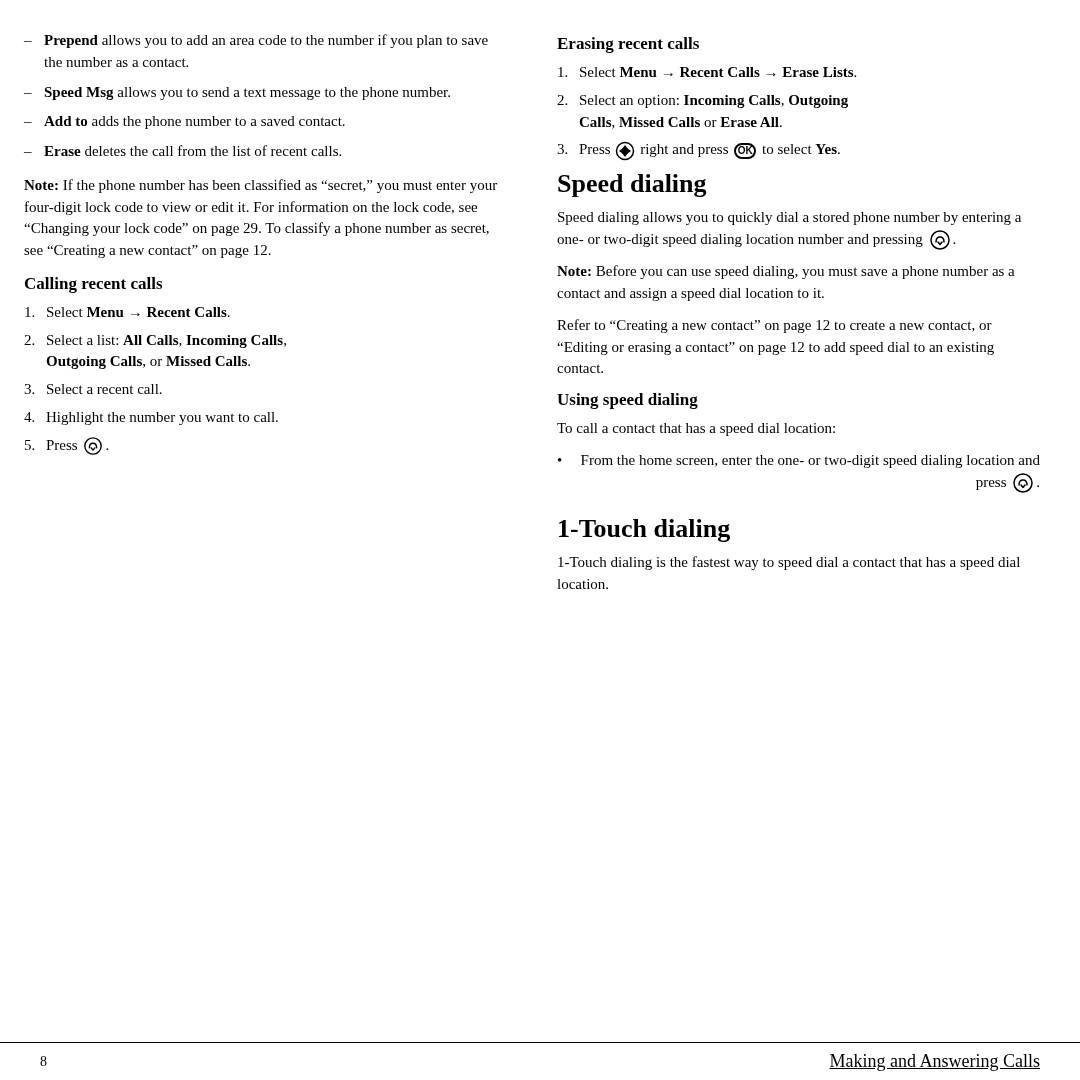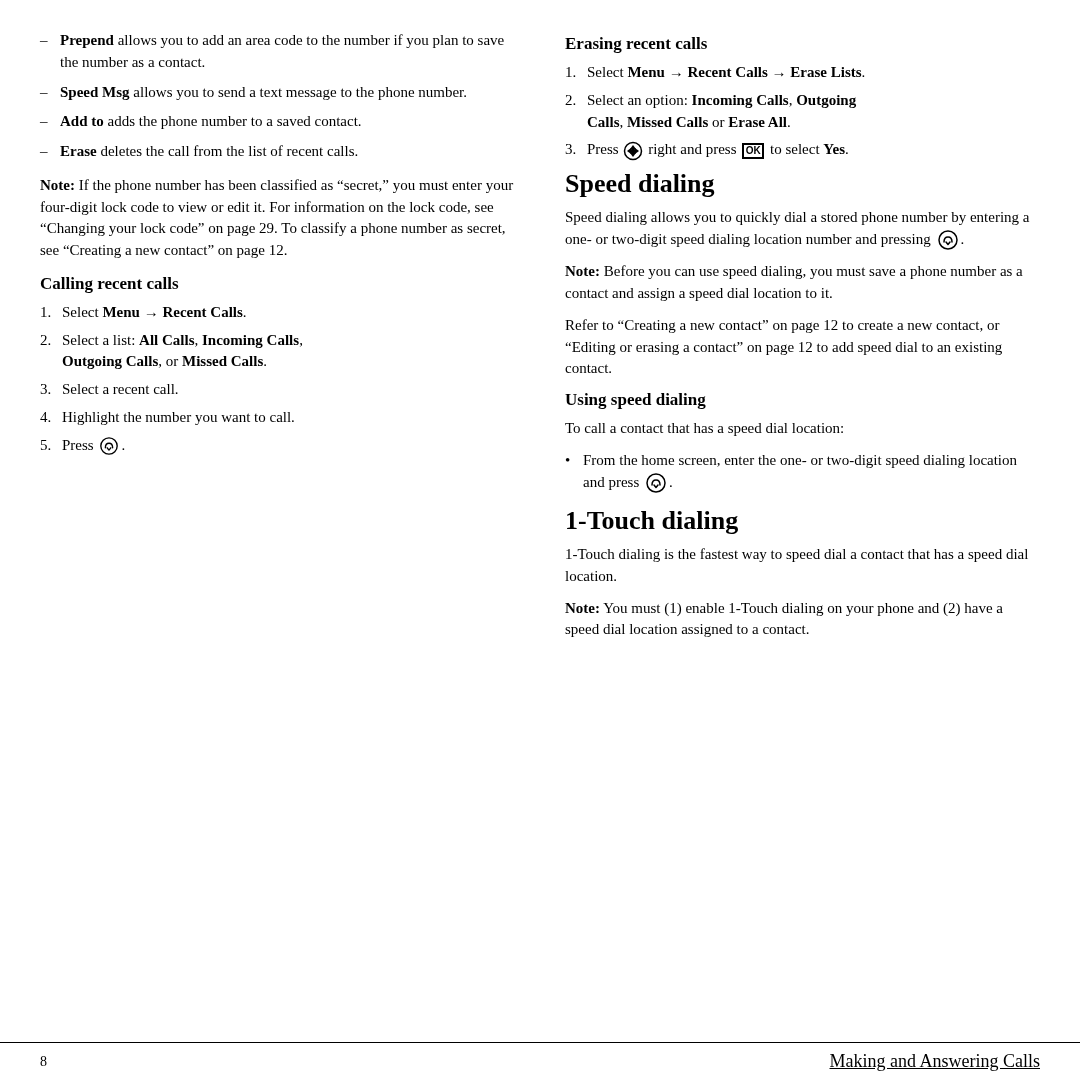--- a/index.html
+++ b/index.html
@@ -14,21 +14,21 @@
     }
     .page {
       width: 1080px;
       height: 1080px;
       display: flex;
       flex-direction: column;
     }
     .content-area {
       display: flex;
       flex: 1;
-      padding: 30px 40px 0 40px;
+      padding: 30px 40px 0 24px;
       gap: 30px;
     }
     .left-column {
       flex: 1;
       padding-right: 10px;
     }
     .right-column {
       flex: 1;
       padding-left: 10px;
     }
@@ -77,21 +77,22 @@
       line-height: 1.45;
     }
     .numbered-list li::before {
       content: counter(item) '.';
       position: absolute;
       left: 0;
       font-weight: normal;
     }
     .bullet-dot-list {
       list-style: none;
-      margin-bottom: 12px;
+      margin-bottom: 20px;
+      text-align: right;
     }
     .bullet-dot-list li {
       padding-left: 18px;
       position: relative;
       margin-bottom: 6px;
       line-height: 1.45;
     }
     .bullet-dot-list li::before {
       content: '•';
       position: absolute;
@@ -99,21 +100,21 @@
     }
     .para {
       line-height: 1.45;
       margin-bottom: 10px;
     }
     .icon-ok {
       display: inline-block;
       width: 22px;
       height: 16px;
       border: 2px solid #000;
-      border-radius: 0;
+      border-radius: 8px;
       vertical-align: middle;
       margin: 0 2px;
       text-align: center;
       font-size: 10px;
       font-weight: bold;
       line-height: 12px;
       font-family: Arial, sans-serif;
     }
     
     .phone-icon {
@@ -251,23 +252,20 @@
               <path d="M9 13 L11 15.5 L13 13" fill="none" stroke="#000" stroke-width="1.5" stroke-linecap="round" stroke-linejoin="round"></path>
             </svg>.
           </span>
         </li>
       </ul>
 
       <div class="big-heading">1-Touch dialing</div>
 
       <p class="para">1-Touch dialing is the fastest way to speed dial a contact that has a speed dial location.</p>
 
-      <p class="para">
-        <span class="bold">Note:</span><span> You must (1) enable 1-Touch dialing on your phone and (2) have a speed dial location assigned to a contact.</span>
-      </p>
 
     </div>
   </div>
 
   <div class="footer-bar">
     <span class="footer-page-num">8</span>
     <span class="footer-title">Making and Answering Calls</span>
   </div>
 </div>
 

